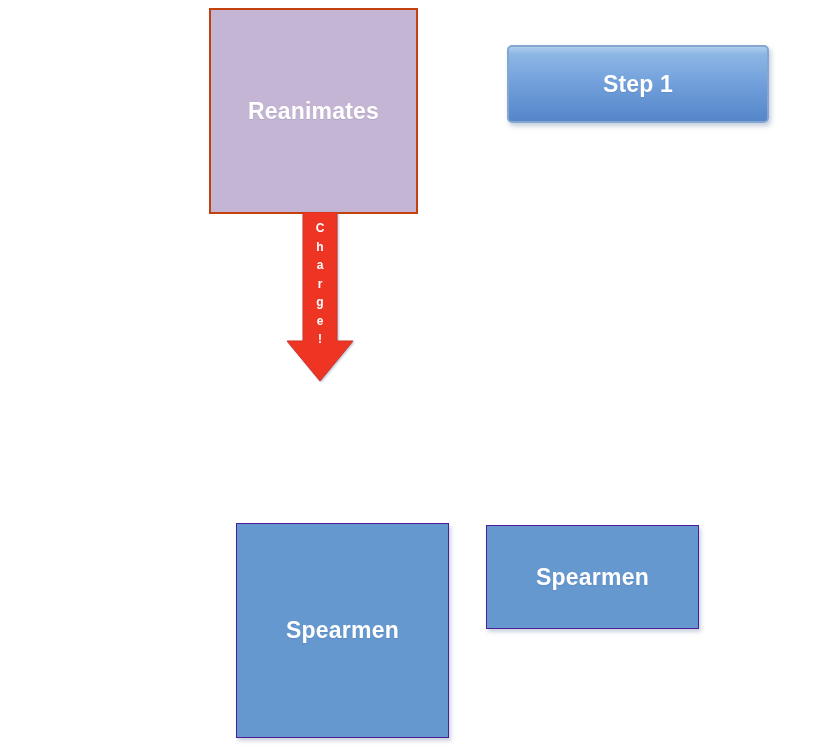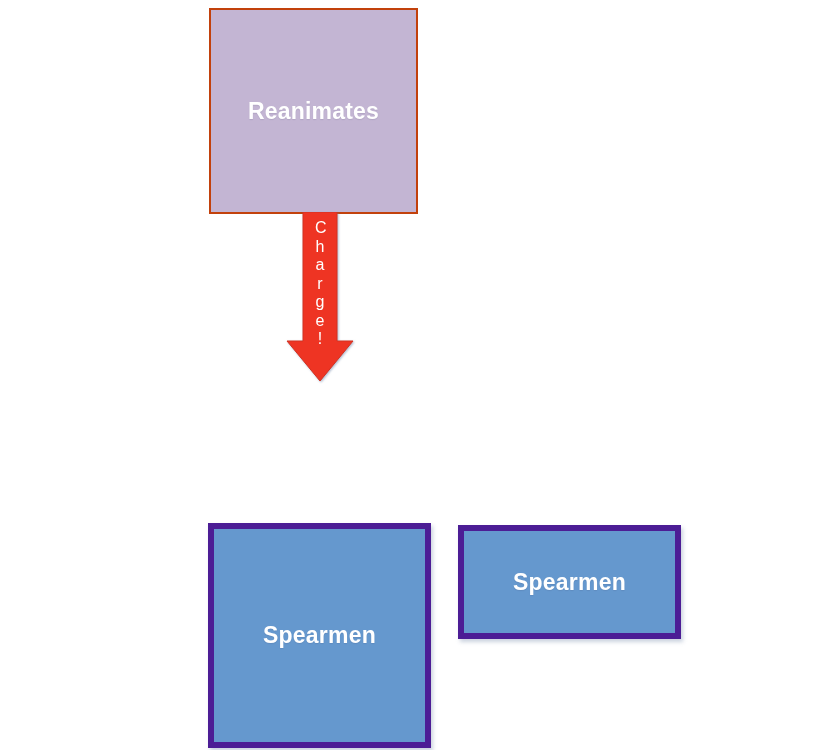--- a/index.html
+++ b/index.html
@@ -62,54 +62,58 @@
     filter: drop-shadow(1px 1.5px 1px rgba(110,130,165,0.55));
   }
   .arrow-label {
     position: absolute;
     left: 30px; top: 7px;
     width: 10px;
     text-align: center;
     word-break: break-all;
     overflow-wrap: anywhere;
     line-height: 18.5px;
-    font-size: 16px;
-    font-weight: normal;
+    font-size: 12px;
+    font-weight: bold;
     color: #ffffff;
     user-select: none;
   }
   
   .blue-box {
     background: #6598ce;
-    border: 6px solid #4c1d95;
+    border: 1px solid #4c1d95;
     box-shadow: 2px 3px 4px rgba(125,145,175,0.4);
     display: flex;
     align-items: center;
     justify-content: center;
     position: absolute;
     z-index: 1;
+    margin-left: 28px;
   }
   .spearmen-large {
     left: 208px; top: 523px;
     width: 211px; height: 213px;
   }
   .spearmen-small {
     left: 458px; top: 525px;
     width: 211px; height: 102px;
   }
 </style>
 </head>
 <body>
 
 <div class="stage">
 
   <div class="reanimates-box">
     <span class="shape-label">Reanimates</span>
   </div>
 
+  <div class="step1-box">
+    <span class="shape-label">Step 1</span>
+  </div>
 
   <div class="charge-arrow">
     <svg width="70" height="170" viewBox="0 0 70 170">
       <polygon points="18,0 52,0 52,129 68,129 35,169 2,129 18,129" fill="#ee3423" stroke="#d23222" stroke-width="1" stroke-linejoin="round"></polygon>
     </svg>
     <div class="arrow-label">Charge!</div>
   </div>
 
   <div class="blue-box spearmen-large">
     <span class="shape-label">Spearmen</span>

